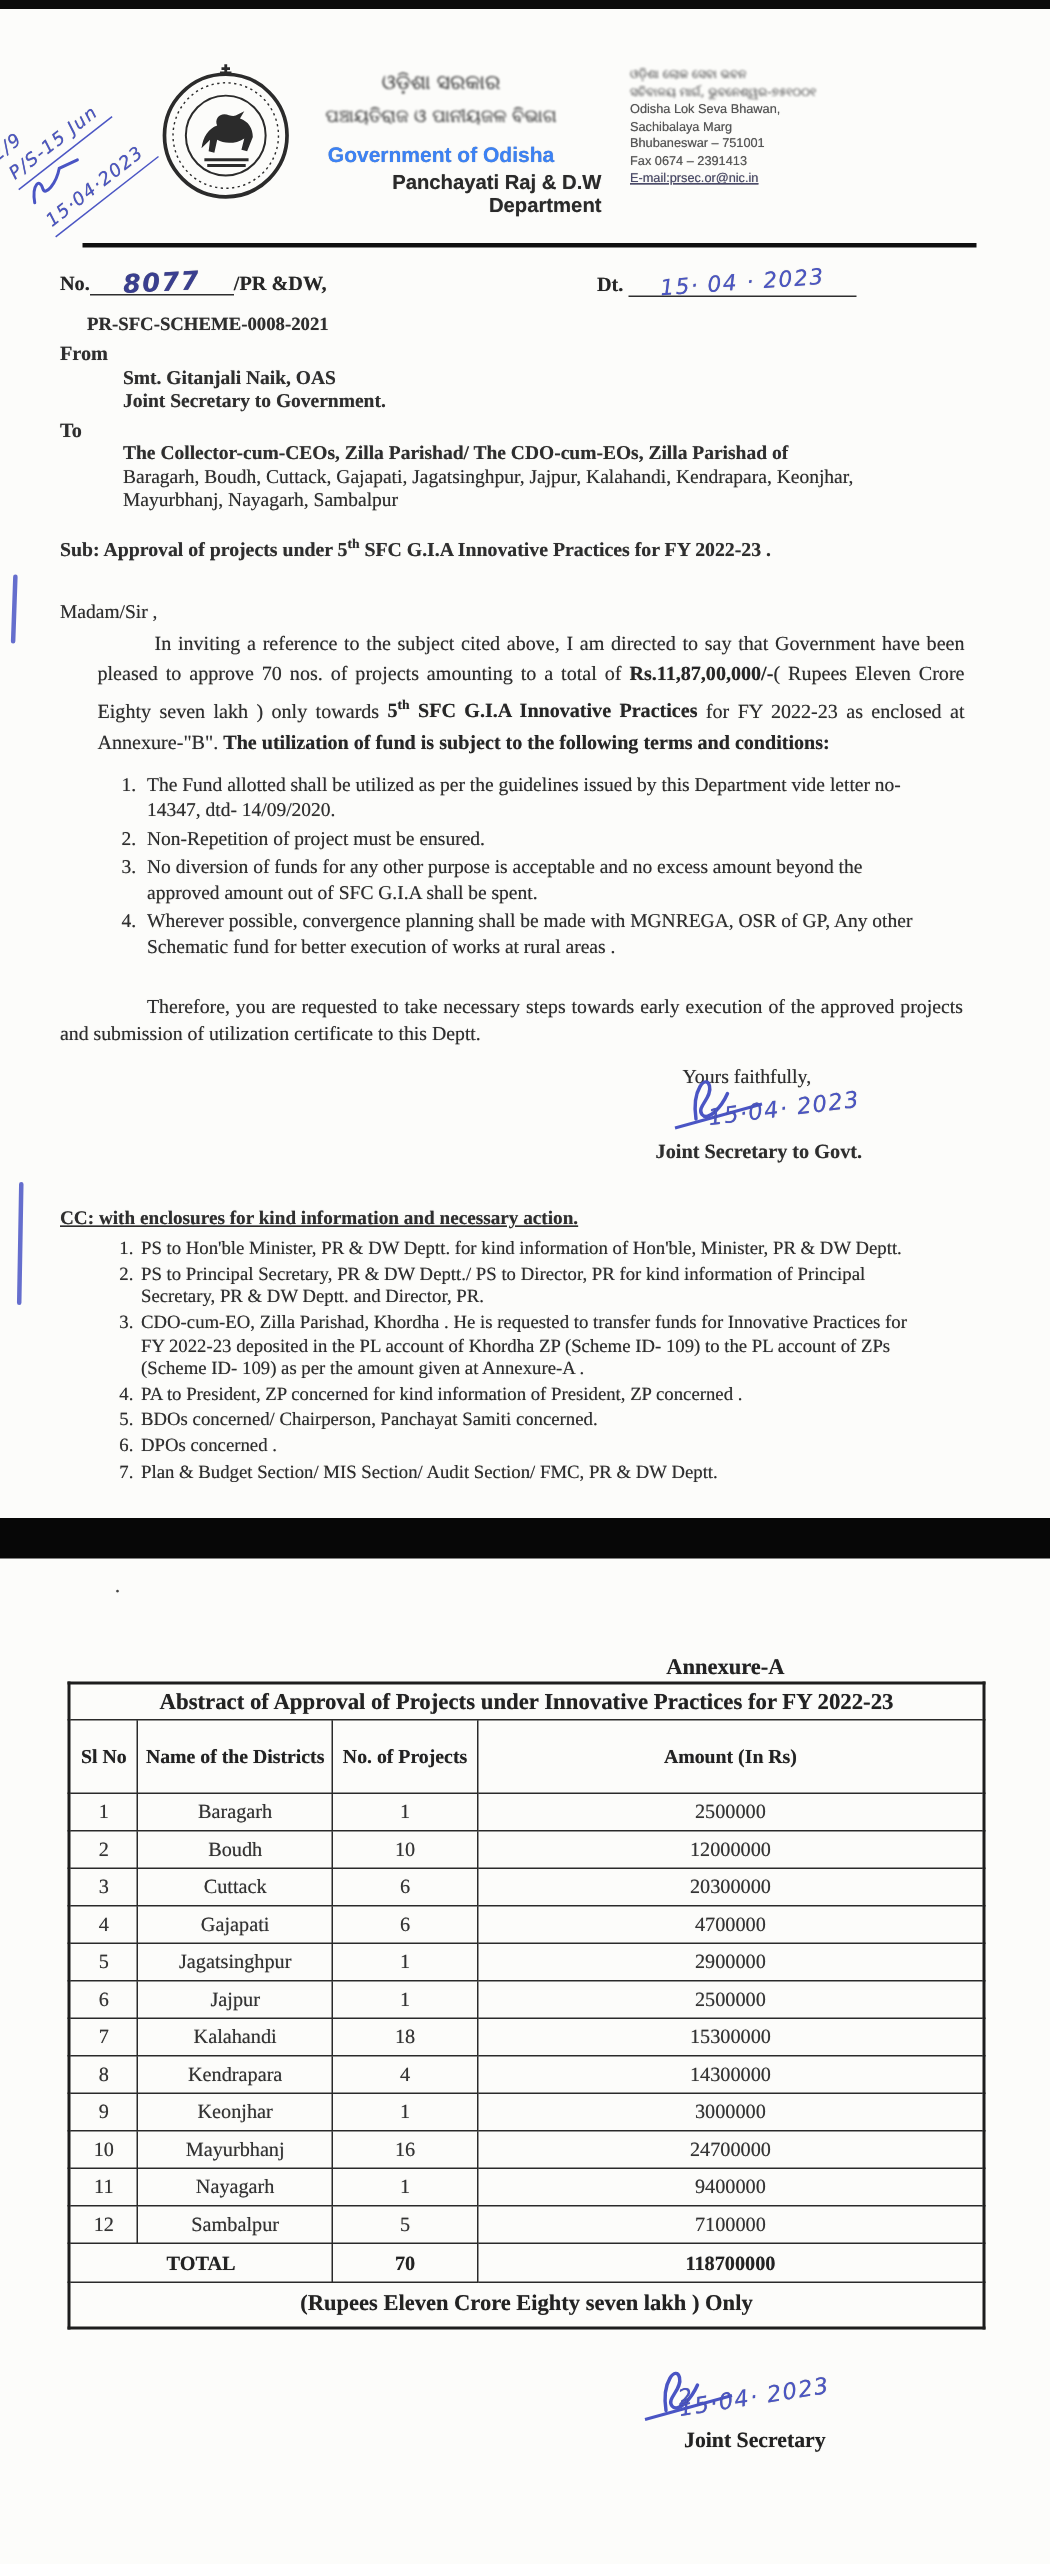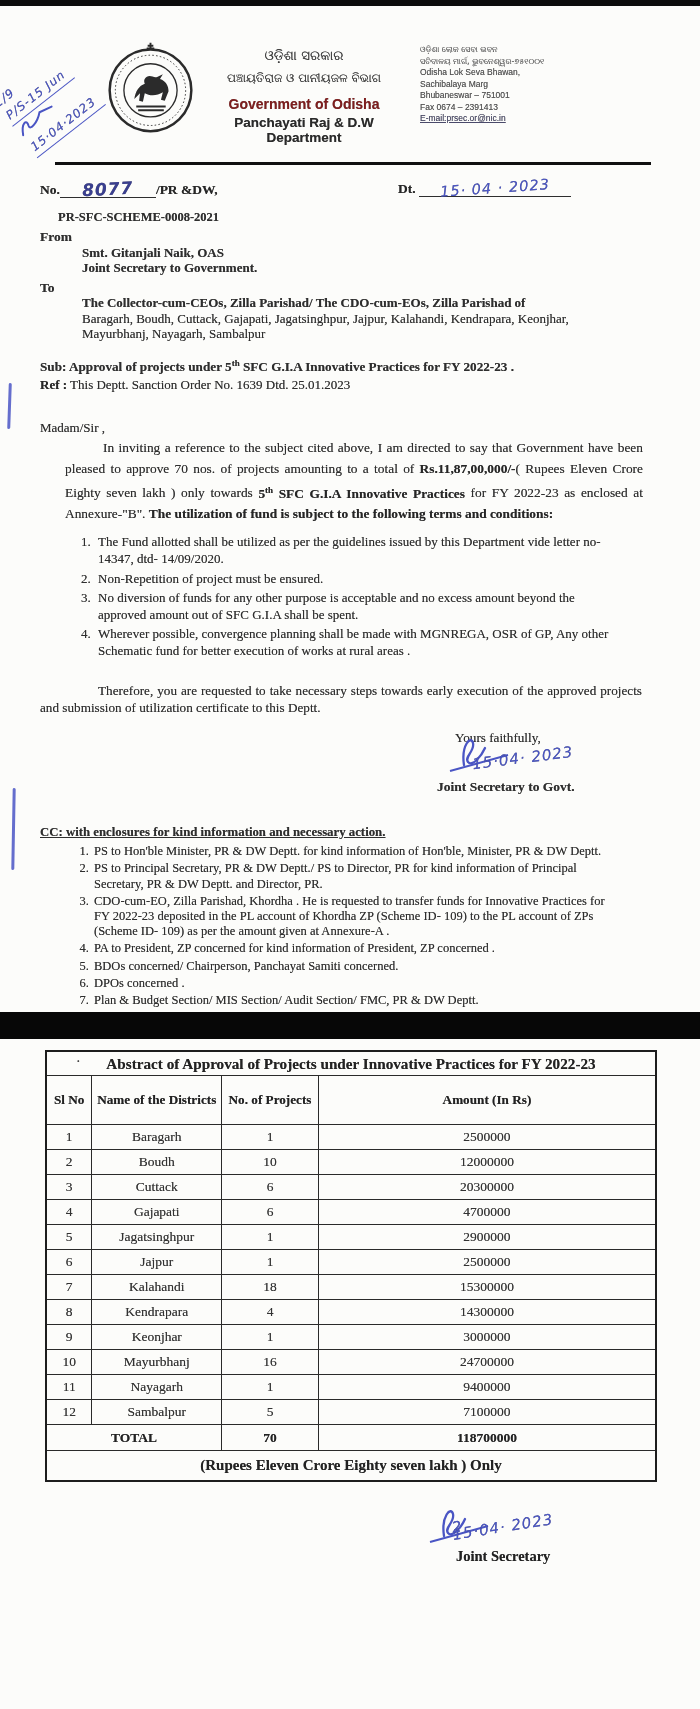--- a/index.html
+++ b/index.html
@@ -15,25 +15,25 @@
   .hw-dark{color:#3a3f8f;}
   .corner-note{position:absolute;left:-4px;top:38px;width:170px;transform:rotate(-38deg);
     font-size:12px;line-height:17px;}
   .corner-note .u{border-bottom:1.5px solid #4a55c4;display:inline-block;padding:0 6px 1px 2px;}
   .margin-mark{position:absolute;width:2.5px;background:#4a55c4;border-radius:2px;opacity:.85;}
   .mark1{left:8px;top:383px;height:46px;transform:rotate(2deg);}
   .mark2{left:12px;top:788px;height:82px;transform:rotate(1deg);}
 
   
   .emblem{position:absolute;left:103px;top:40px;width:95px;height:95px;}
-  .head-center{position:absolute;left:197px;top:47px;width:214px;text-align:center;}
+  .head-center{position:absolute;left:187px;top:47px;width:214px;text-align:center;}
   .odia-lg{font-size:13.5px;color:#3c3c3c;filter:blur(0.6px);font-family:"DejaVu Sans",sans-serif;}
   .odia-sm{font-size:12px;color:#3c3c3c;filter:blur(0.6px);font-family:"DejaVu Sans",sans-serif;margin-top:7px;}
-  .dept1{font-family:"Liberation Sans",sans-serif;font-weight:bold;font-size:14px;color:#7f1d1d;margin-top:11px;}
-  .dept2{font-family:"Liberation Sans",sans-serif;font-weight:bold;font-size:13.5px;color:#2a2a2a;margin-top:3px;}
+  .dept1{font-family:"Liberation Sans",sans-serif;font-weight:bold;font-size:14px;color:#3b82f6;margin-top:11px;}
+  .dept2{font-family:"Liberation Sans",sans-serif;font-weight:bold;font-size:13.5px;color:#2a2a2a;margin-top:3px;text-align:right;}
   .head-right{position:absolute;left:420px;top:44px;width:190px;font-family:"Liberation Sans",sans-serif;
     font-size:8.5px;line-height:11.5px;color:#555;}
   .head-right .odia-tiny{color:#666;filter:blur(0.55px);font-family:"DejaVu Sans",sans-serif;font-size:8px;}
   .head-right .email{text-decoration:underline;color:#4a4a6a;}
   .rule{position:absolute;left:55px;top:162px;width:596px;height:3px;background:#101010;}
 
   
   .letter{position:absolute;left:40px;top:176px;width:625px;font-size:13px;line-height:15.5px;}
   .b{font-weight:bold;color:#262626;}
   .no-line{position:relative;margin-top:4px;font-size:13.5px;}
@@ -146,24 +146,20 @@
     <div class="indent1 from-title">Joint Secretary to Government.</div>
 
     <div class="to-label">To</div>
     <div class="indent1 to-line1">The Collector-cum-CEOs, Zilla Parishad/ The CDO-cum-EOs, Zilla Parishad of</div>
     <div class="indent1 to-districts">Baragarh,  Boudh, Cuttack, Gajapati, Jagatsinghpur, Jajpur, Kalahandi, Kendrapara, Keonjhar, Mayurbhanj, Nayagarh, Sambalpur</div>
 
     <div class="sub">
       <span>Sub:</span>
       <span>Approval of projects under 5</span><sup>th</sup><span> SFC G.I.A  Innovative Practices for FY 2022-23 .</span>
     </div>
-    <div class="ref">
-      <span class="b">Ref :</span>
-      <span>This Deptt.  Sanction Order No. 1639 Dtd. 25.01.2023</span>
-    </div>
 
     <div class="salutation">Madam/Sir ,</div>
 
     <p class="body-para"><span>In inviting a reference to the subject cited above, I am directed to say that Government have been pleased to approve 70 nos. of projects amounting to a total of </span><span class="b">Rs.11,87,00,000/-</span><span>( Rupees Eleven Crore Eighty seven lakh ) only towards </span><span class="b"><span>5</span><sup>th</sup><span> SFC G.I.A Innovative Practices</span></span><span> for FY 2022-23  as enclosed at Annexure-"B". </span><span class="b">The utilization of fund is subject to the following terms and conditions:</span></p>
 
     <ol class="terms">
       <li>The Fund allotted shall be utilized as per the guidelines issued by this Department vide letter no- 14347, dtd- 14/09/2020.</li>
       <li>Non-Repetition of project must be ensured.</li>
       <li>No diversion of funds for any other purpose is acceptable and no excess amount beyond the approved amount out of SFC G.I.A shall be spent.</li>
       <li>Wherever possible, convergence planning shall be made with MGNREGA, OSR of GP, Any other Schematic fund for better execution of works at rural areas .</li>
@@ -193,20 +189,21 @@
     </ol>
   </div>
 
   <div class="margin-mark mark1"></div>
   <div class="margin-mark mark2"></div>
 
   <div class="divider-band"></div>
 
   <div class="annexure">
     <span class="artifact-dot">·</span>
+    <div class="annex-label">Annexure-A</div>
 
     <table class="annex">
       <colgroup>
           <col style="width:46px">
           <col style="width:130px">
           <col style="width:97px">
           <col style="width:339px">
         </colgroup>
       <thead>
         <tr>

